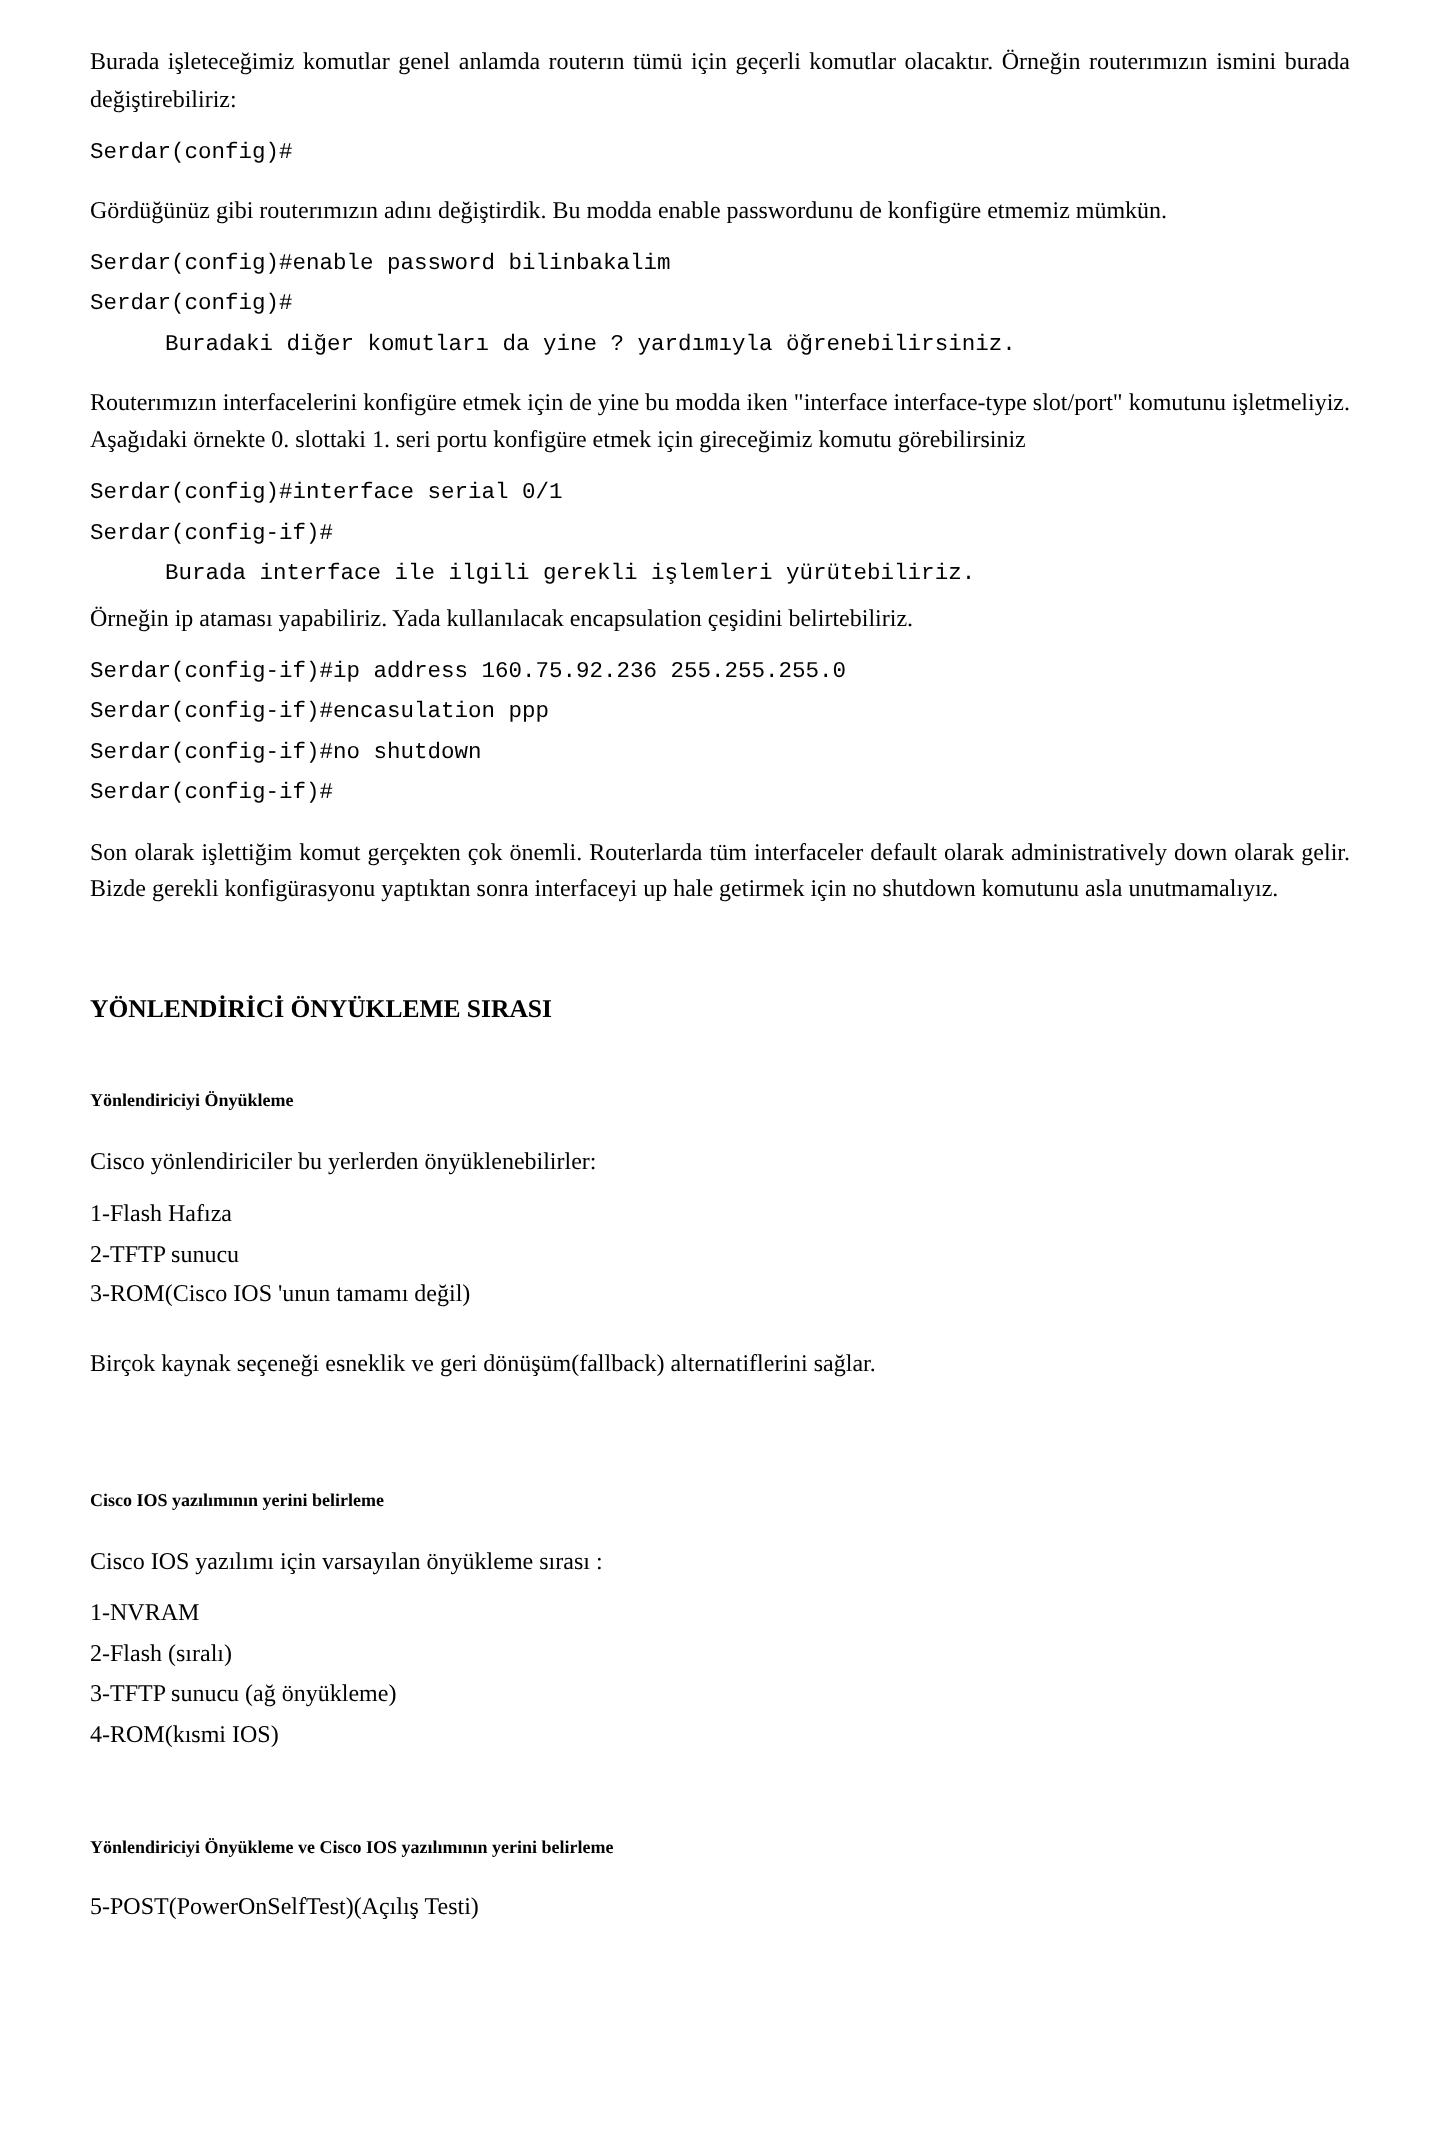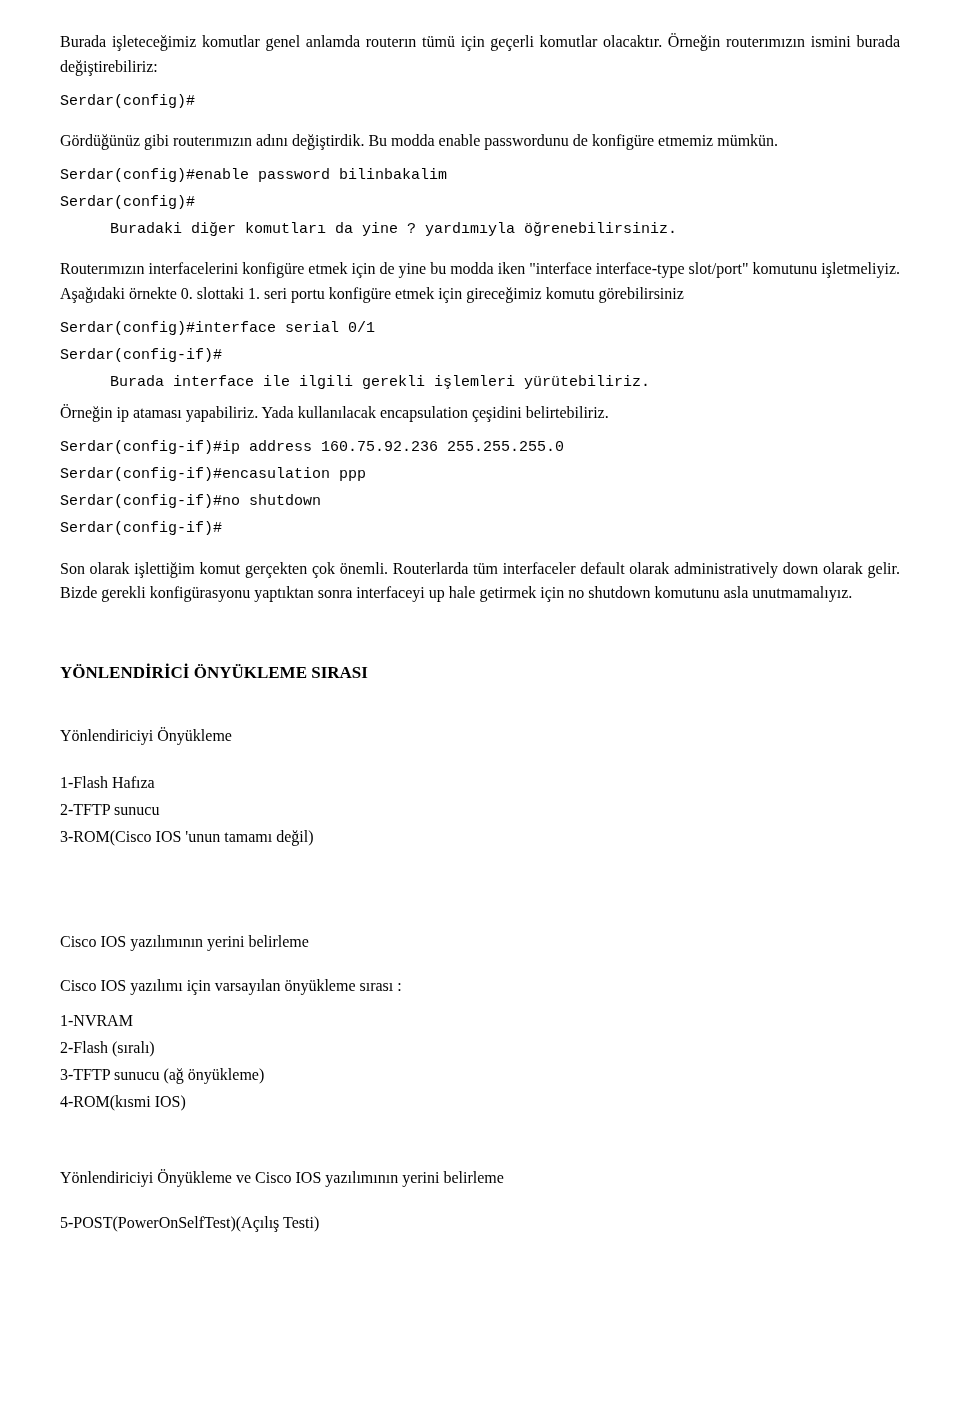--- a/index.html
+++ b/index.html
@@ -33,22 +33,22 @@
     .indented {
       margin-left: 50px;
     }
     .section-title {
       font-size: 17px;
       font-weight: bold;
       margin-top: 24px;
       margin-bottom: 8px;
     }
     .subsection-title {
-      font-size: 16px;
-      font-weight: normal;
+      font-size: 12px;
+      font-weight: bold;
       margin-top: 18px;
       margin-bottom: 8px;
     }
     .list-item {
       margin: 2px 0;
     }
     .spacer {
       height: 12px;
     }
     .spacer-lg {
@@ -94,29 +94,31 @@
   <div class="spacer-lg"></div>
 
   <div class="section-title">YÖNLENDİRİCİ ÖNYÜKLEME SIRASI</div>
 
   <div class="spacer"></div>
 
   <div class="subsection-title">Yönlendiriciyi Önyükleme</div>
 
   <div class="spacer"></div>
 
+  <p>Cisco yönlendiriciler bu yerlerden önyüklenebilirler:</p>
 
   <div>
     <div class="list-item">1-Flash Hafıza</div>
     <div class="list-item">2-TFTP sunucu</div>
     <div class="list-item">3-ROM(Cisco IOS 'unun tamamı değil)</div>
   </div>
 
   <div class="spacer-lg"></div>
 
+  <p>Birçok kaynak seçeneği esneklik ve geri dönüşüm(fallback) alternatiflerini sağlar.</p>
 
   <div class="spacer-lg"></div>
   <div class="spacer-lg"></div>
 
   <div class="subsection-title">Cisco IOS yazılımının yerini belirleme</div>
 
   <div class="spacer"></div>
 
   <p>Cisco IOS yazılımı için varsayılan önyükleme sırası :</p>
 

